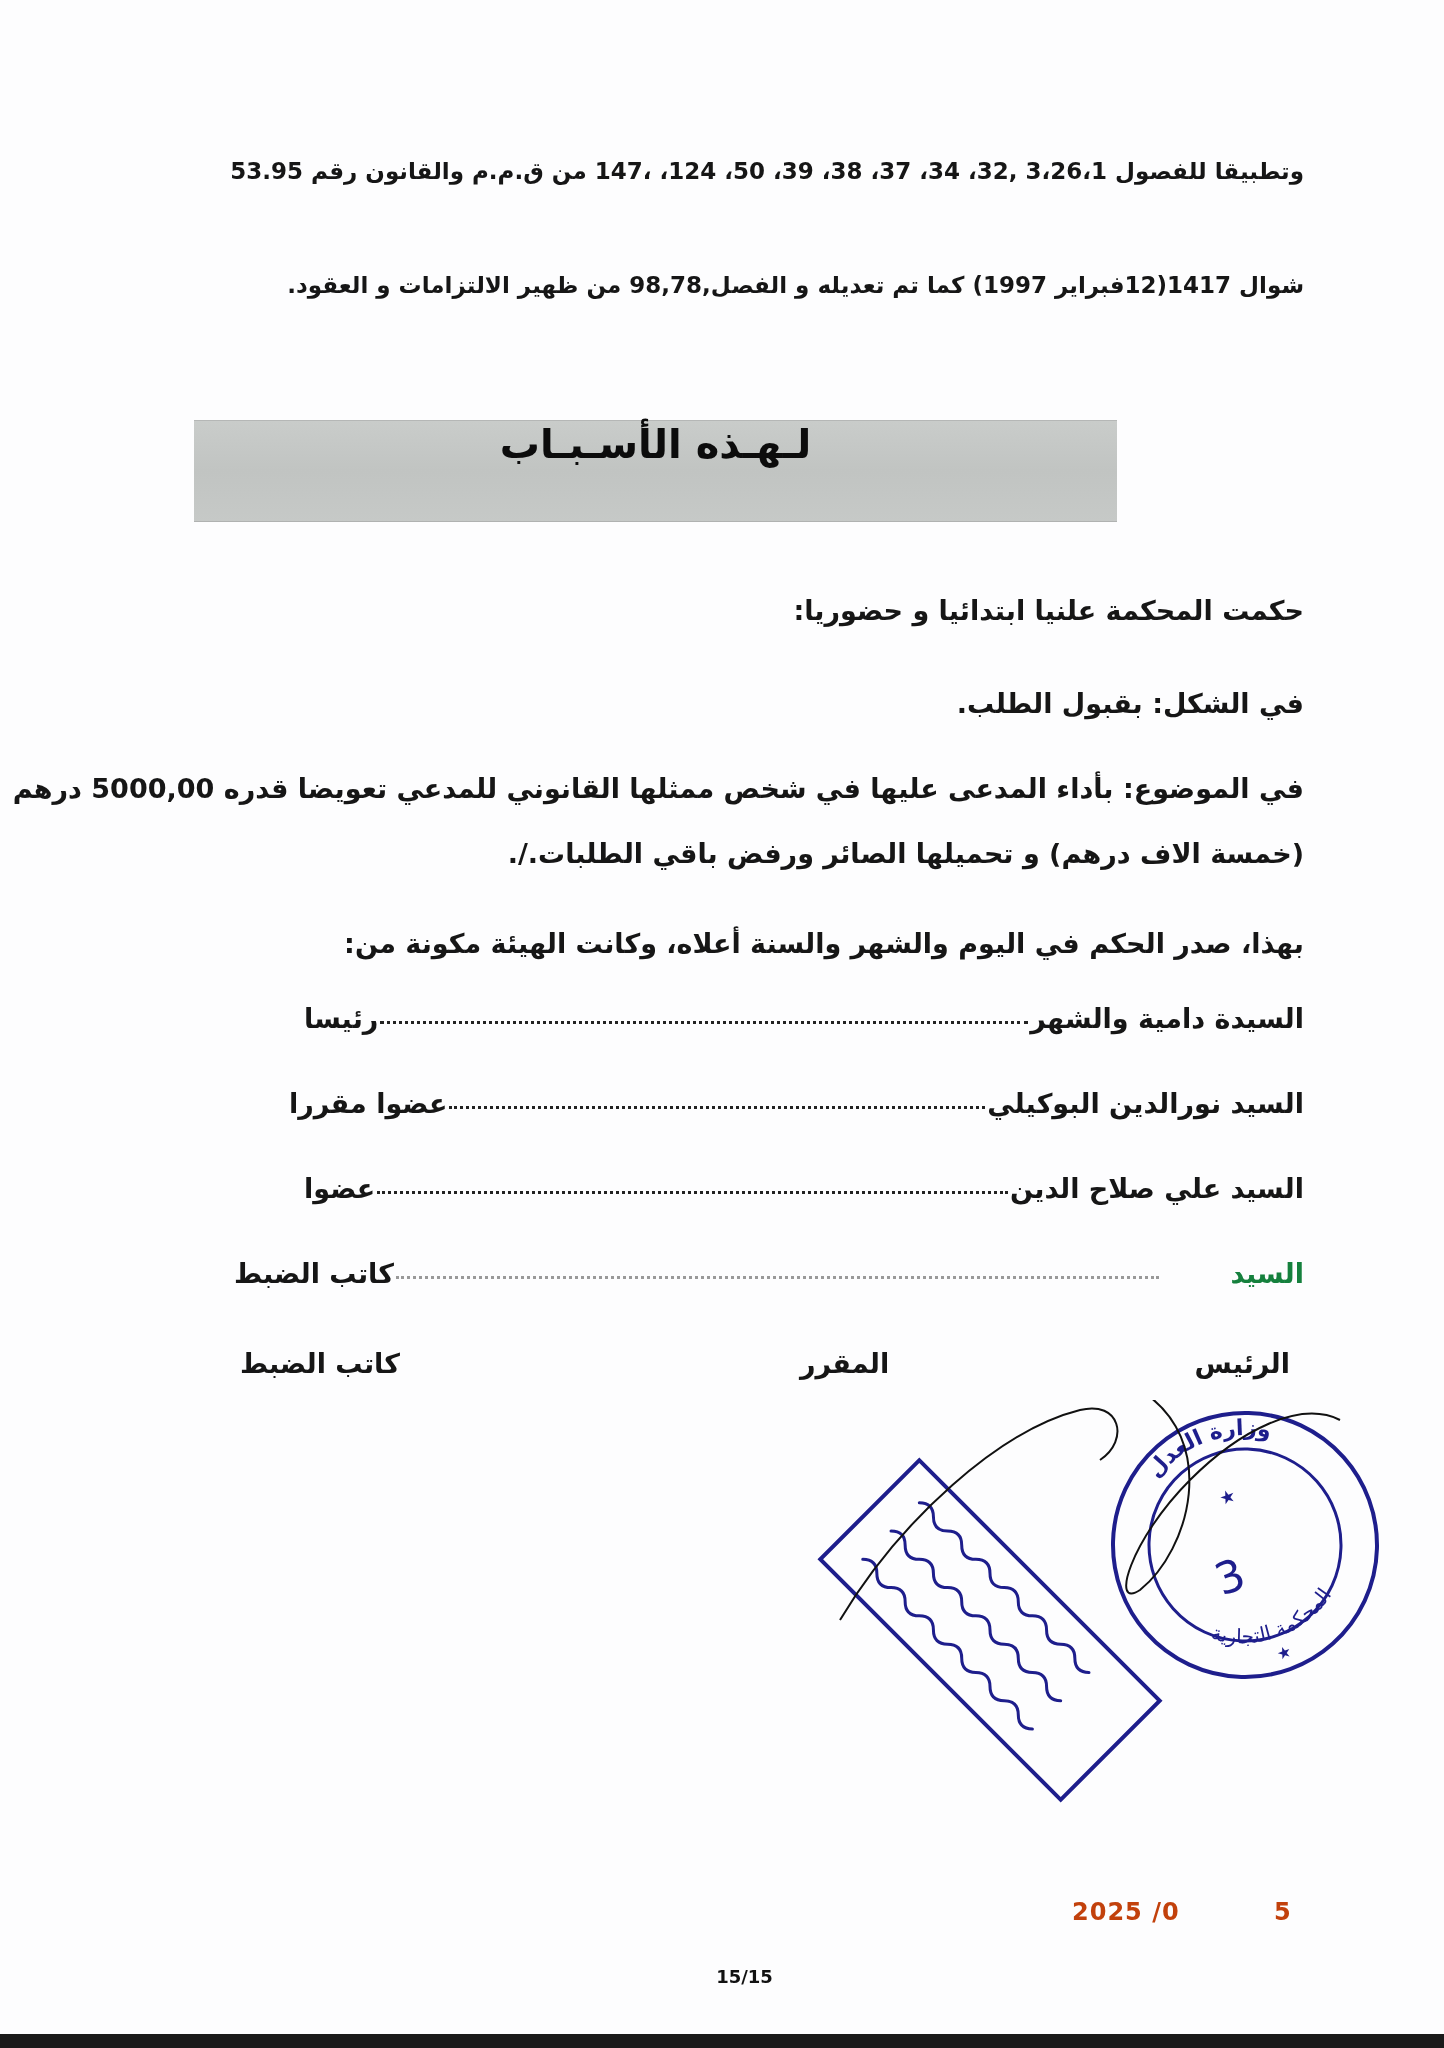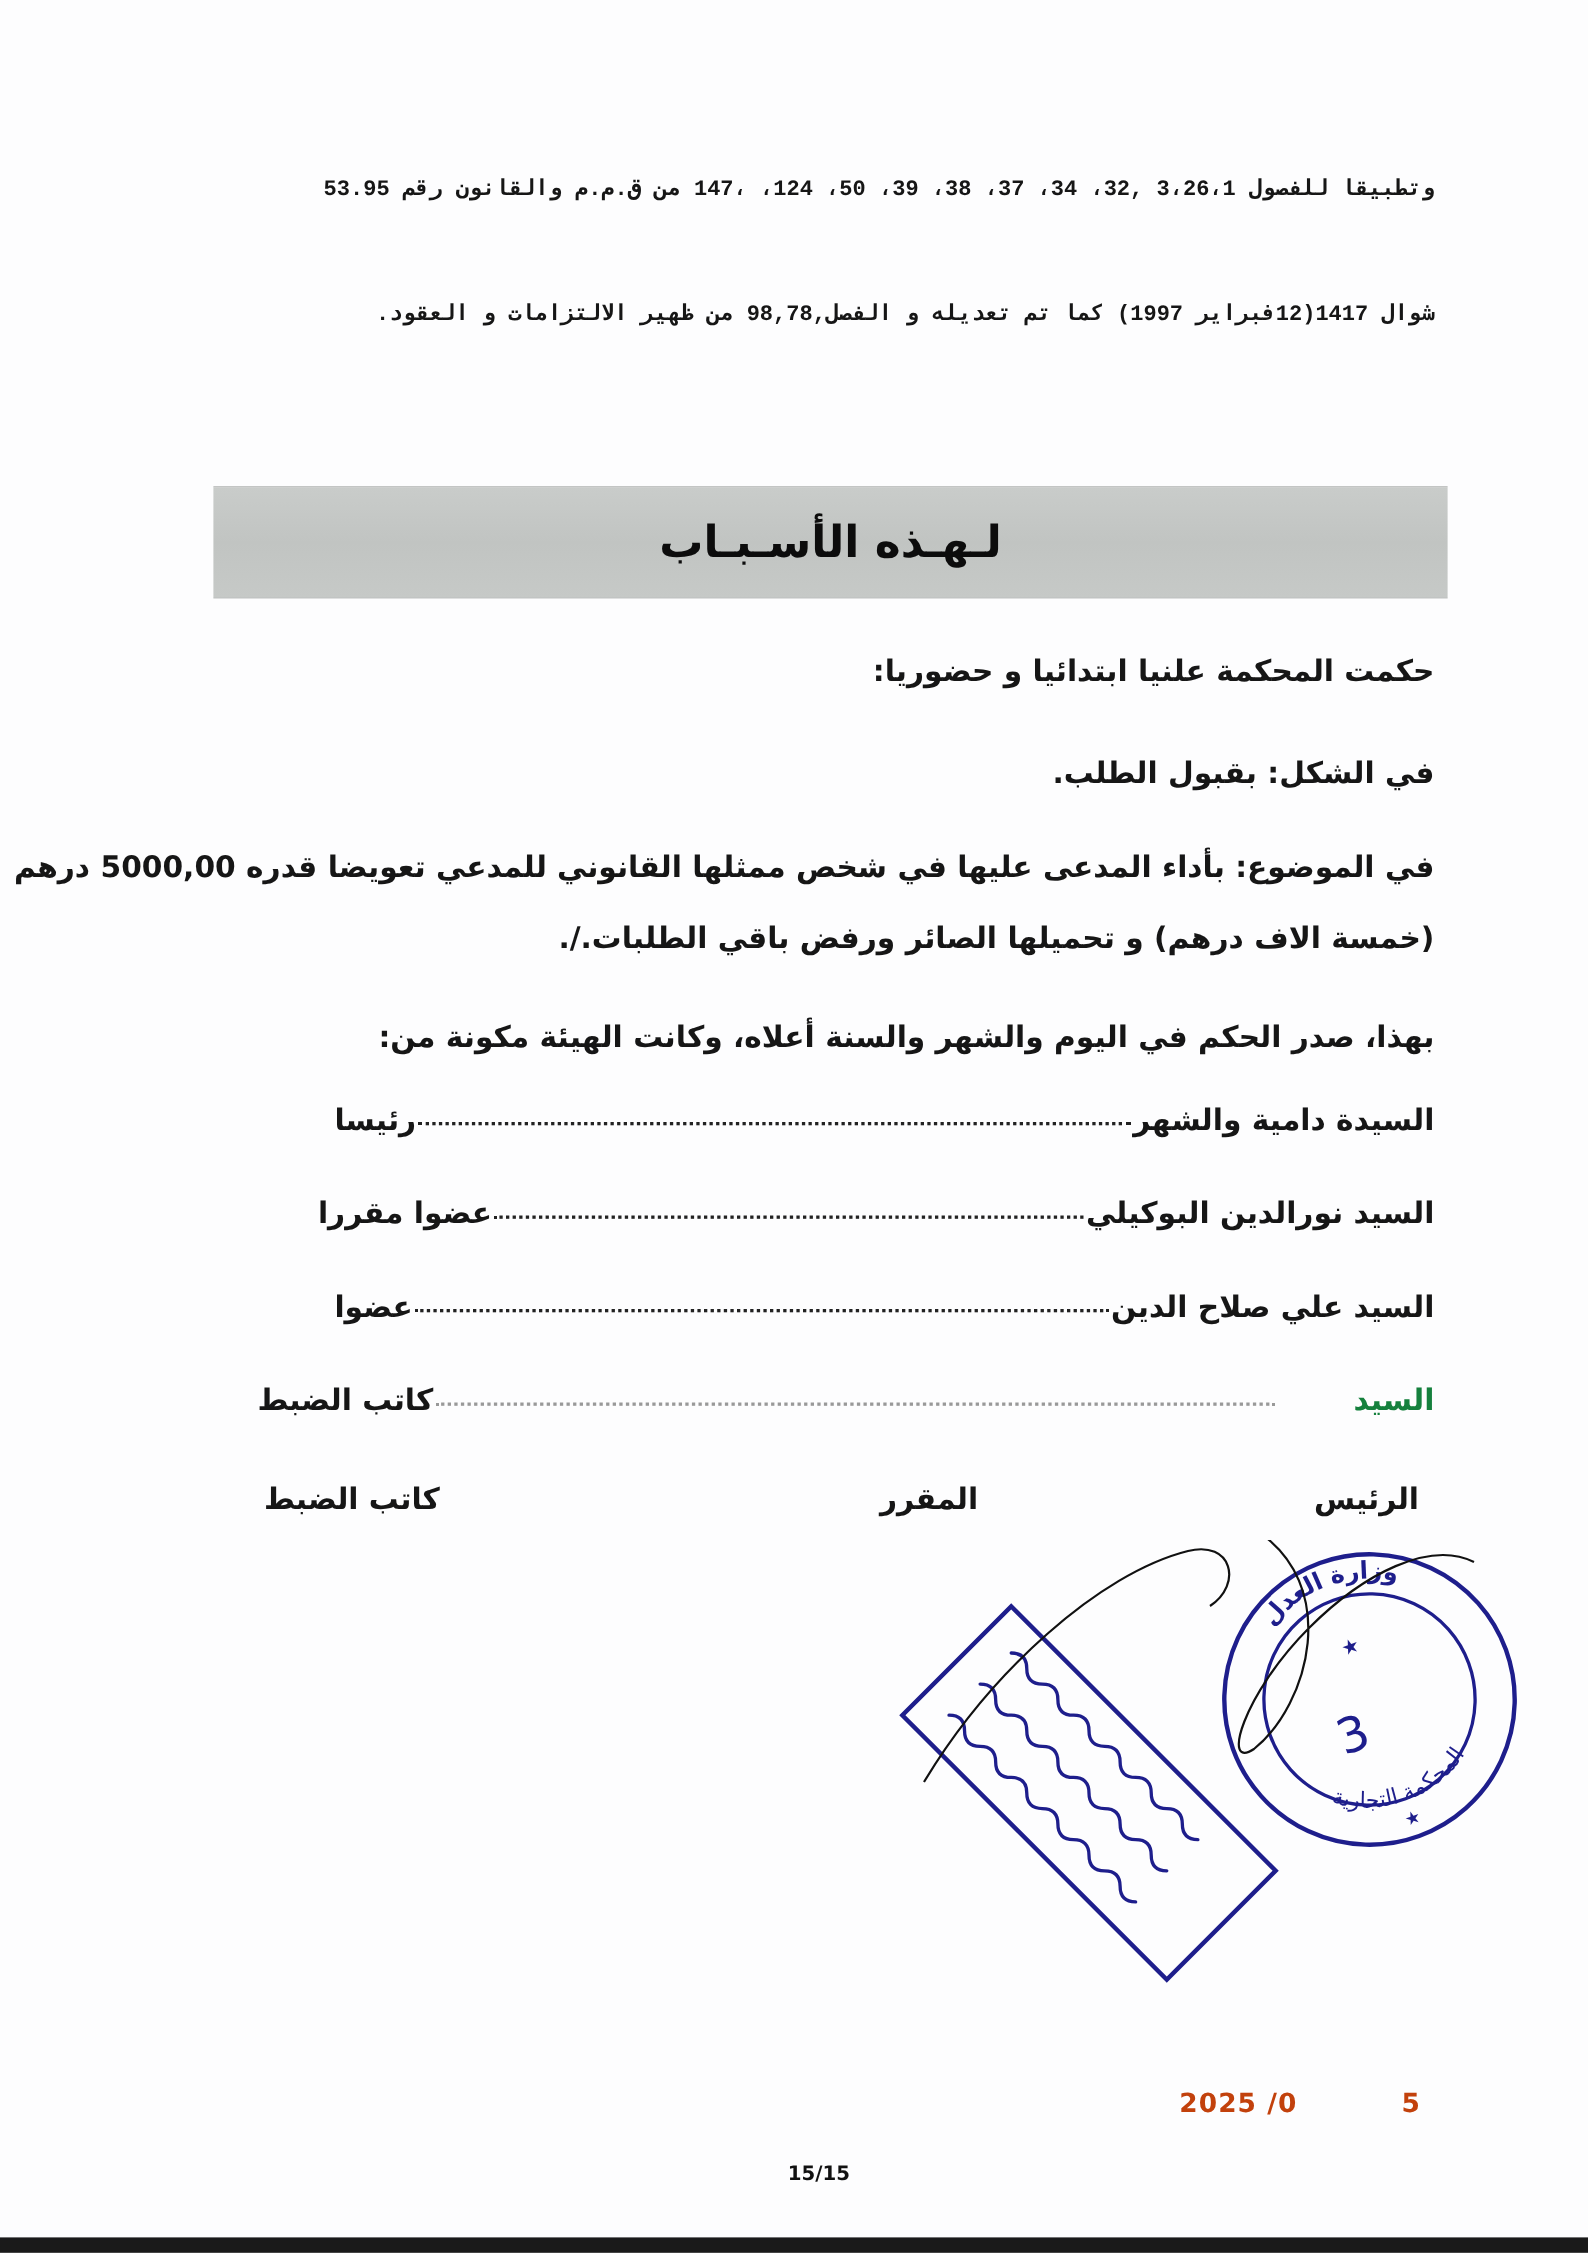--- a/index.html
+++ b/index.html
@@ -9,30 +9,30 @@
       font-family: "DejaVu Sans", sans-serif;
       color: #111;
     }
     .page { position: absolute; inset: 0; }
     .bottom-band { position: absolute; left: 0; right: 0; bottom: 0; height: 14px; background: #1a1a1a; }
 
     .line {
       position: absolute; right: 140px; direction: rtl; text-align: right;
       font-weight: bold; white-space: nowrap; color: #161616;
     }
-    .intro { font-size: 20px; font-family: Liberation Mono, monospace; }
+    .intro { font-size: 23px; }
     .intro.l1 { top: 158px; }
     .intro.l2 { top: 215px; }
     .intro.l3 { top: 272px; }
 
     .heading-band {
-      position: absolute; left: 194px; top: 442px; width: 1122px; height: 100px;
+      position: absolute; left: 194px; top: 420px; width: 923px; height: 100px;
       background: linear-gradient(180deg, #c9ccca 0%, #c1c4c2 50%, #c6c9c7 100%);
       border-top: 1px solid #b5b7b6; border-bottom: 1px solid #b0b2b1;
-      display: flex; align-items: center; justify-content: center;
+      display: flex; align-items: flex-start; justify-content: center;
     }
     .heading-text {
       direction: rtl; font-size: 40px; font-weight: bold; color: #0c0c0c;
       letter-spacing: 1px;
     }
 
     .body-line { font-size: 27px; }
     .b1 { top: 595px; }
     .b2 { top: 688px; }
     .b3 { top: 773px; }

